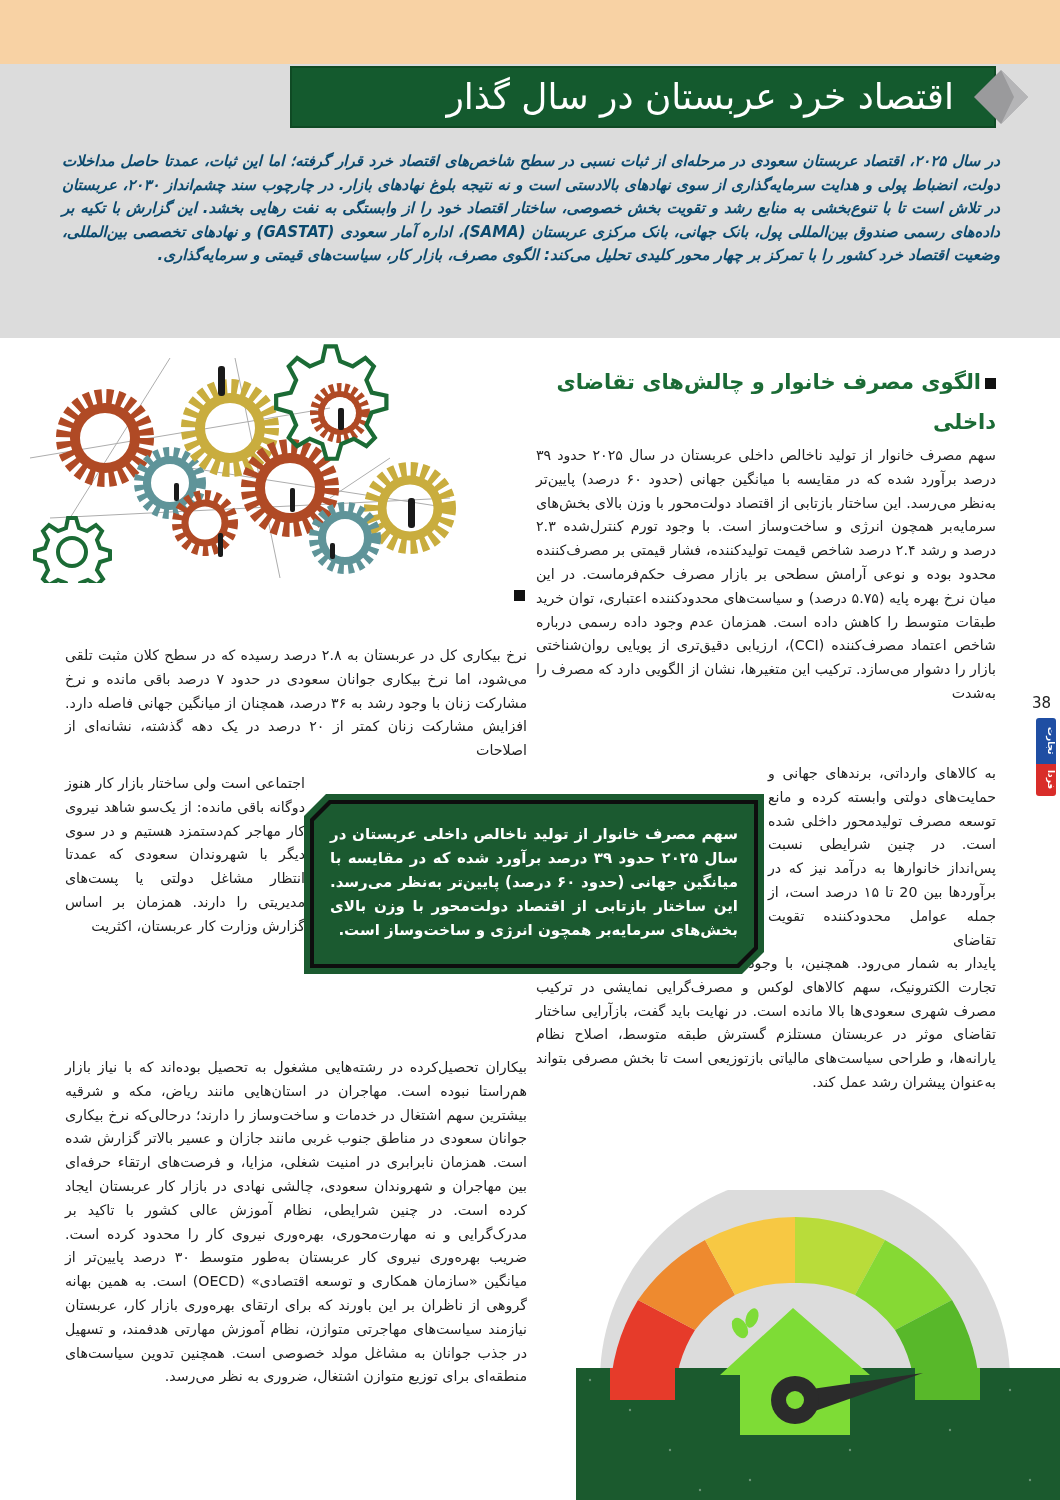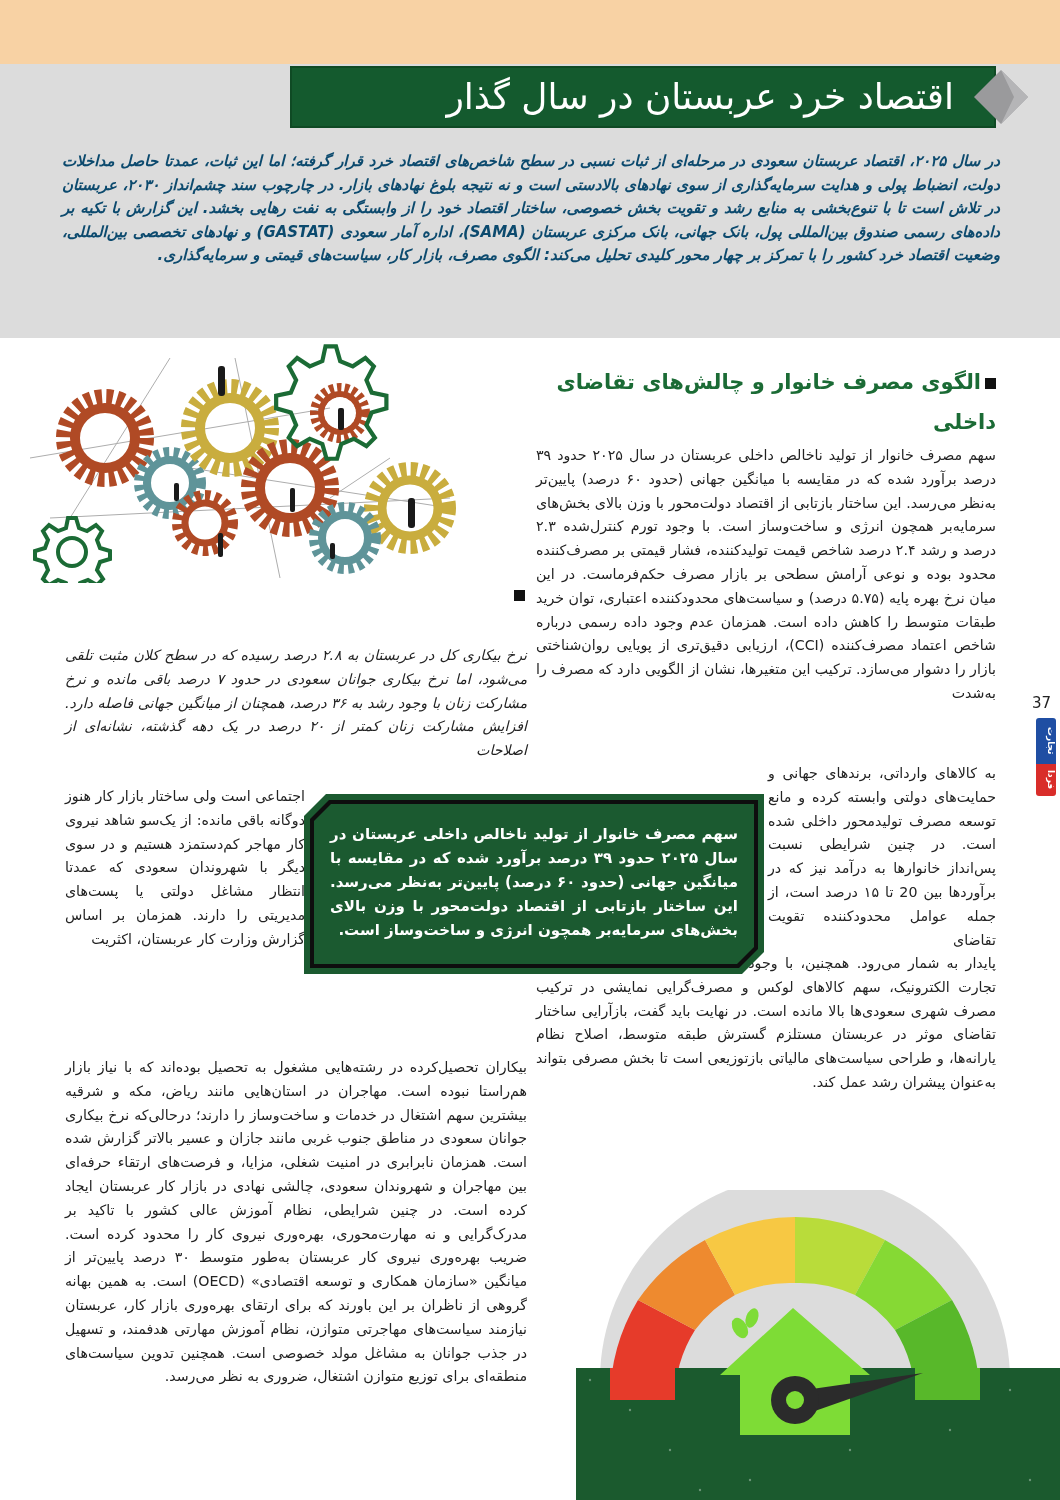--- a/index.html
+++ b/index.html
@@ -19,22 +19,22 @@
   .section-heading { position: absolute; color: #1b6b35; font-weight: bold; font-family: "DejaVu Sans", sans-serif; }
   .section-heading .sq { display: inline-block; width: 11px; height: 11px; background: #111; margin-left: 4px; vertical-align: middle; }
   .h1-consumption { right: 64px; top: 362px; width: 460px; font-size: 21px; line-height: 40px; text-align: right; }
   .h2-labor { right: 535px; top: 576px; width: 460px; font-size: 25px; line-height: 36px; text-align: right; }
 
   .col-text { position: absolute; font-size: 14.2px; line-height: 23.8px; text-align: justify; text-align-last: right; color: #222; font-family: "DejaVu Sans", sans-serif; }
   .p-right-1 { right: 64px; top: 444px; width: 460px; }
   .p-right-2 { right: 64px; top: 762px; width: 228px; }
   .p-right-3 { right: 64px; top: 952px; width: 460px; }
 
-  .p-left-1 { right: 533px; top: 644px; width: 462px; font-style: italic; }
-  .p-left-2 { right: 755px; top: 772px; width: 240px; margin-top: 13px; }
+  .p-left-1 { right: 533px; top: 644px; width: 462px; }
+  .p-left-2 { right: 755px; top: 772px; width: 240px; }
   .p-left-3 { right: 533px; top: 1016px; width: 462px; margin-top: 40px; }
   .quote-frame { position: absolute; left: 304px; top: 794px; width: 460px; height: 180px; background: #1b5a30; clip-path: polygon(22px 0, 100% 0, 100% calc(100% - 22px), calc(100% - 22px) 100%, 0 100%, 0 22px); }
   .quote-inner { position: absolute; left: 310px; top: 800px; width: 448px; height: 168px; background: #0e0e0e; clip-path: polygon(19px 0, 100% 0, 100% calc(100% - 19px), calc(100% - 19px) 100%, 0 100%, 0 19px); }
   .quote-body { position: absolute; left: 314px; top: 804px; width: 440px; height: 160px; background: #1b5a30; clip-path: polygon(17px 0, 100% 0, 100% calc(100% - 17px), calc(100% - 17px) 100%, 0 100%, 0 17px); padding: 18px 16px 0 16px; color: #fff; font-weight: bold; font-size: 15px; line-height: 24px; text-align: justify; text-align-last: right; }
 
   .page-number { position: absolute; left: 1032px; top: 694px; font-size: 15px; color: #222; }
   .mag-logo { position: absolute; left: 1036px; top: 718px; width: 20px; height: 78px; border-radius: 3px; overflow: hidden; display: flex; flex-direction: column; }
   .mag-logo .blue { flex: 1; background: #1f4ea3; color: #fff; font-size: 9px; writing-mode: vertical-rl; text-align: center; font-weight: bold; }
   .mag-logo .red { height: 32px; background: #d92d2a; color: #fff; font-size: 9px; writing-mode: vertical-rl; text-align: center; font-weight: bold; }
 
@@ -115,21 +115,21 @@
 <h2 class="section-heading h2-labor"><span class="sq"></span></h2>
 
 <p class="col-text p-left-1">نرخ بیکاری کل در عربستان به ۲.۸ درصد رسیده که در سطح کلان مثبت تلقی می‌شود، اما نرخ بیکاری جوانان سعودی در حدود ۷ درصد باقی مانده و نرخ مشارکت زنان با وجود رشد به ۳۶ درصد، همچنان از میانگین جهانی فاصله دارد. افزایش مشارکت زنان کمتر از ۲۰ درصد در یک دهه گذشته، نشانه‌ای از اصلاحات</p>
 <p class="col-text p-left-2">اجتماعی است ولی ساختار بازار کار هنوز دوگانه باقی مانده: از یک‌سو شاهد نیروی کار مهاجر کم‌دستمزد هستیم و در سوی دیگر با شهروندان سعودی که عمدتا انتظار مشاغل دولتی یا پست‌های مدیریتی را دارند. همزمان بر اساس گزارش وزارت کار عربستان، اکثریت</p>
 <p class="col-text p-left-3">بیکاران تحصیل‌کرده در رشته‌هایی مشغول به تحصیل بوده‌اند که با نیاز بازار هم‌راستا نبوده است. مهاجران در استان‌هایی مانند ریاض، مکه و شرقیه بیشترین سهم اشتغال در خدمات و ساخت‌وساز را دارند؛ درحالی‌که نرخ بیکاری جوانان سعودی در مناطق جنوب غربی مانند جازان و عسیر بالاتر گزارش شده است. همزمان نابرابری در امنیت شغلی، مزایا، و فرصت‌های ارتقاء حرفه‌ای بین مهاجران و شهروندان سعودی، چالشی نهادی در بازار کار عربستان ایجاد کرده است. در چنین شرایطی، نظام آموزش عالی کشور با تاکید بر مدرک‌گرایی و نه مهارت‌محوری، بهره‌وری نیروی کار را محدود کرده است. ضریب بهره‌وری نیروی کار عربستان به‌طور متوسط ۳۰ درصد پایین‌تر از میانگین «سازمان همکاری و توسعه اقتصادی» (OECD) است. به همین بهانه گروهی از ناظران بر این باورند که برای ارتقای بهره‌وری بازار کار، عربستان نیازمند سیاست‌های مهاجرتی متوازن، نظام آموزش مهارتی هدفمند، و تسهیل در جذب جوانان به مشاغل مولد خصوصی است. همچنین تدوین سیاست‌های منطقه‌ای برای توزیع متوازن اشتغال، ضروری به نظر می‌رسد.</p>
 
 <div class="quote-frame"></div>
 <div class="quote-inner"></div>
 <div class="quote-body">سهم مصرف خانوار از تولید ناخالص داخلی عربستان در سال ۲۰۲۵ حدود ۳۹ درصد برآورد شده که در مقایسه با میانگین جهانی (حدود ۶۰ درصد) پایین‌تر به‌نظر می‌رسد. این ساختار بازتابی از اقتصاد دولت‌محور با وزن بالای بخش‌های سرمایه‌بر همچون انرژی و ساخت‌وساز است.</div>
 
-<div class="page-number">37</div>
+<div class="page-number">38</div>
 <div class="mag-logo">
   <div class="blue">تجارت</div>
   <div class="red">فردا</div>
 </div>
 
 <div class="gauge-illustration">
   <svg viewBox="0 0 510 310" width="510" height="310">
     <path d="M50,190 A205,205 0 0 1 460,190 L460,310 L50,310 Z" fill="#dcdcdc"></path>
     <g stroke="none">
       <path d="M60,210 A195,195 0 0 1 88,110 L145,140 A130,130 0 0 0 125,210 Z" fill="#e63b2a"></path>

